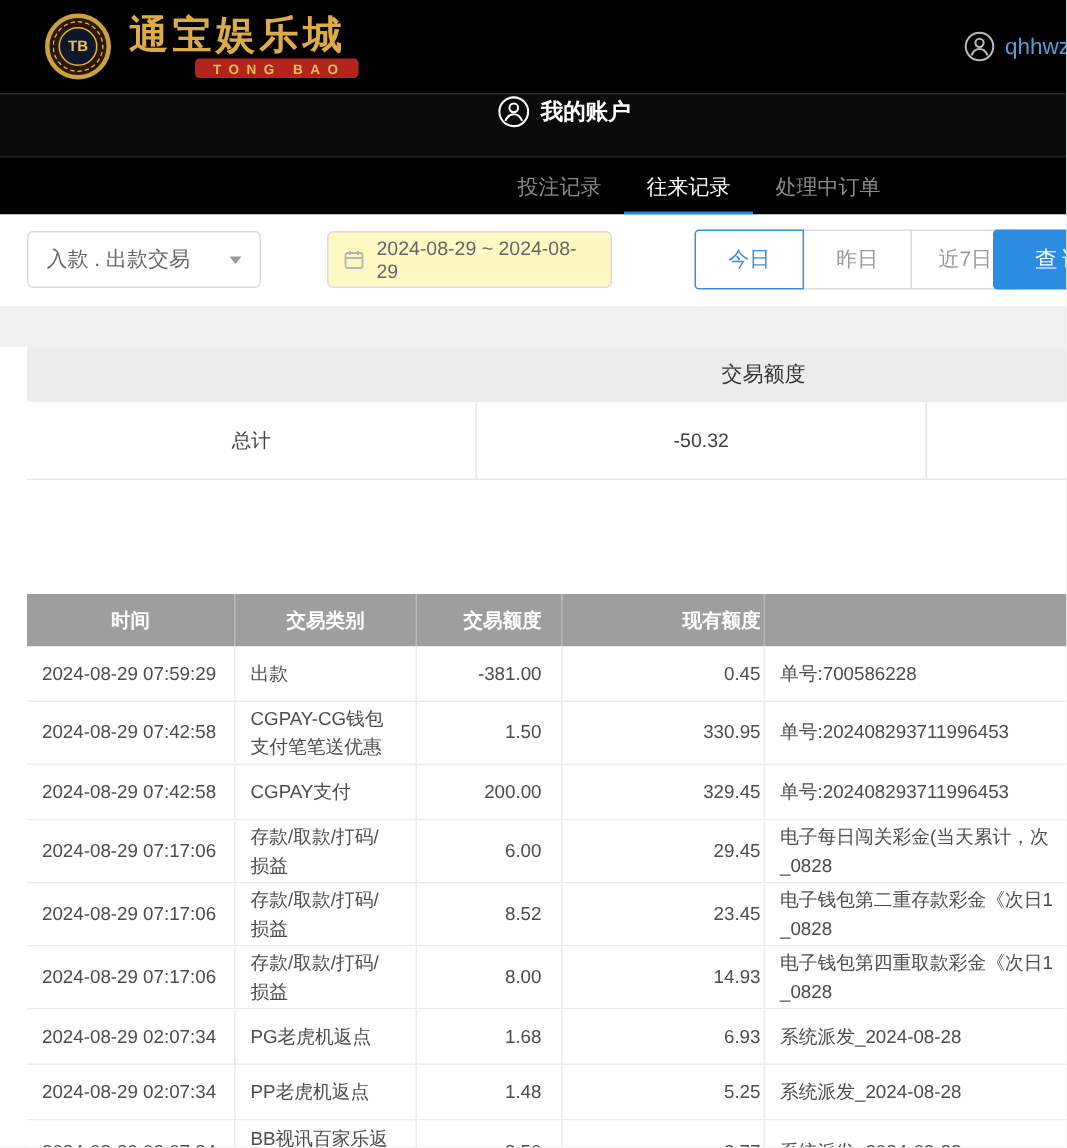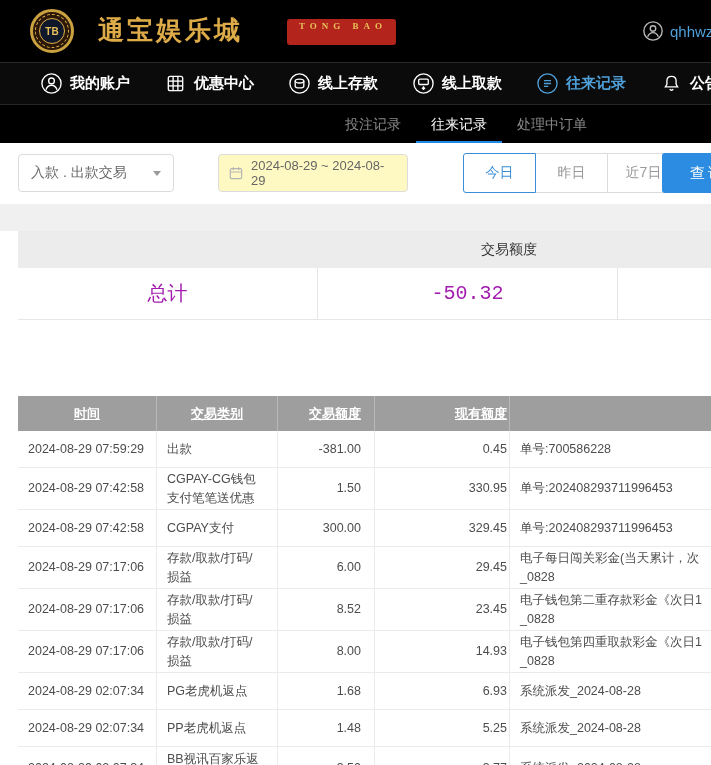--- a/index.html
+++ b/index.html
@@ -6,29 +6,29 @@
   html,body { background:#e9e9e9; }
   body { font-family:"Liberation Sans","DejaVu Sans",sans-serif; }
   .page { position:relative; width:711px; height:765px; overflow:hidden; background:#fff; }
 
   
   .topbar { position:absolute; top:0; left:0; width:100%; height:62px; background:#000; display:flex; align-items:center; }
   .brand { display:flex; align-items:center; margin-left:30px; cursor:pointer; }
   .coin { position:relative; width:44px; height:44px; border-radius:50%; border:3px solid #c9a23f; background:#2a1708; display:flex; align-items:center; justify-content:center; }
   .coin::before { content:""; position:absolute; inset:2px; border-radius:50%; border:1px dashed #e0b145; }
   .coin-inner { width:26px; height:26px; border-radius:50%; background:#0f172a; border:1px solid #e0b145; color:#e8c05a; font-size:10px; font-weight:bold; display:flex; align-items:center; justify-content:center; }
-  .brand-text { display:flex; flex-direction:row; margin-left:24px;font-family:Liberation Serif, serif; }
+  .brand-text { display:flex; flex-direction:column; margin-left:12px; }
   .brand-cn { color:#ddab47; font-size:26px; font-weight:bold; letter-spacing:3px; line-height:1.05; }
   .brand-en { display:inline-block; background:#b3241c; color:#e8c05a; font-size:9px; font-weight:bold; letter-spacing:5px; padding:2px 9px 1px 12px; border-radius:3px; margin:2px 0 0 44px; }
   .user { position:absolute; left:642px; top:0; height:62px; display:flex; align-items:center; gap:6px; cursor:pointer; }
   .user-icon { color:#b9b9b9; display:flex; }
   .username { color:#4f9fd9; font-size:15px; white-space:nowrap; }
 
   
-  .mainnav { position:absolute; top:62px; left:0; width:100%; height:42px; background:#0b0b0b; border-top:1px solid #2b2b2b; display:flex; align-items:center; gap:34px; padding-left:40px; }
+  .mainnav { position:absolute; top:62px; left:0; width:100%; height:42px; background:#0b0b0b; border-top:1px solid #2b2b2b; display:flex; align-items:center; gap:34px; padding-left:40px;flex-direction:column; }
   .nav-item { display:flex; align-items:center; gap:7px; color:#ffffff; font-size:15px; font-weight:bold; cursor:pointer; white-space:nowrap; flex:none; }
   .nav-item .nicon { display:flex; color:inherit; }
   .nav-item.active { color:#4f9fd9; }
 
   
   .subnav { position:absolute; top:104px; left:0; width:100%; height:39px; background:#000000; border-top:1px solid #262626; }
   .tabs { position:absolute; left:330px; top:0; height:39px; display:flex; }
   .tab { height:39px; line-height:39px; padding:0 15px; font-size:14px; color:#8a8a8a; cursor:pointer; border-bottom:3px solid transparent; }
   .tab.active { color:#ffffff; border-bottom-color:#1e88e5; }
 
@@ -44,27 +44,27 @@
   .qbtn:last-child { border-radius:0 3px 3px 0; }
   .qbtn.active { border-color:#3a8ed8; color:#3a8ed8; position:relative; z-index:2;margin-left:36px; }
   .search-btn { position:absolute; left:662px; top:10px; width:92px; height:40px; background:#2b8ce2; border:none; border-radius:3px; color:#fff; font-size:15px; letter-spacing:3px; cursor:pointer; font-family:inherit; }
 
   .strip { position:absolute; top:204px; left:0; width:100%; height:27px; background:#f0f0f0; }
 
   
   .summary { position:absolute; top:231px; left:18px; width:982px; }
   .sum-head { height:37px; line-height:37px; background:#ececec; text-align:center; font-size:14px; color:#333; }
   .sum-row { display:flex; height:52px; background:#fff; border-bottom:1px solid #e6e6e6; }
-  .sum-cell { width:300px; display:flex; align-items:center; justify-content:center; font-size:20px; color:#a21caf; border-right:1px solid #e6e6e6;font-family:Liberation Mono, monospace; }
+  .sum-cell { width:300px; display:flex; align-items:center; justify-content:center; font-size:13px; color:#404040; border-right:1px solid #e6e6e6; }
   .sum-cell.rest { flex:1; border-right:none; }
 
   
   .dtable { position:absolute; top:396px; left:18px; width:982px; font-size:12.5px; }
   .thead { display:flex; height:35px; background:#9e9e9e; color:#fff; font-weight:bold; font-size:13px; }
-  .th { display:flex; align-items:center; justify-content:center; border-right:1px solid rgba(255,255,255,.28);text-decoration:underline; }
+  .th { display:flex; align-items:center; justify-content:center; border-right:1px solid rgba(255,255,255,.28); }
   .th:last-child { border-right:none; }
   .trow { display:flex; background:#fff; border-bottom:1px solid #ebebeb; }
   .td { display:flex; align-items:center; padding:4px 10px; color:#4d4d4d; line-height:1.5; border-right:1px solid #ebebeb; white-space:pre-line; }
   .td:last-child { border-right:none; }
   .c0 { width:139px; }
   .c1 { width:121px; }
   .c2 { width:97px;  justify-content:flex-end; padding-right:13px; }
   .c3 { width:135px; justify-content:flex-end; padding-right:2px; }
   .c4 { width:490px; }
   svg { display:block; }
@@ -220,21 +220,21 @@
       <div class="td c0">2024-08-29 07:42:58</div>
       <div class="td c1">CGPAY-CG钱包
 支付笔笔送优惠</div>
       <div class="td c2">1.50</div>
       <div class="td c3">330.95</div>
       <div class="td c4">单号:202408293711996453</div>
     </div>
     <div class="trow" style="height:37px">
       <div class="td c0">2024-08-29 07:42:58</div>
       <div class="td c1">CGPAY支付</div>
-      <div class="td c2">300.00</div>
+      <div class="td c2">200.00</div>
       <div class="td c3">329.45</div>
       <div class="td c4">单号:202408293711996453</div>
     </div>
     <div class="trow" style="height:42px">
       <div class="td c0">2024-08-29 07:17:06</div>
       <div class="td c1">存款/取款/打码/
 损益</div>
       <div class="td c2">6.00</div>
       <div class="td c3">29.45</div>
       <div class="td c4">电子每日闯关彩金(当天累计，次

